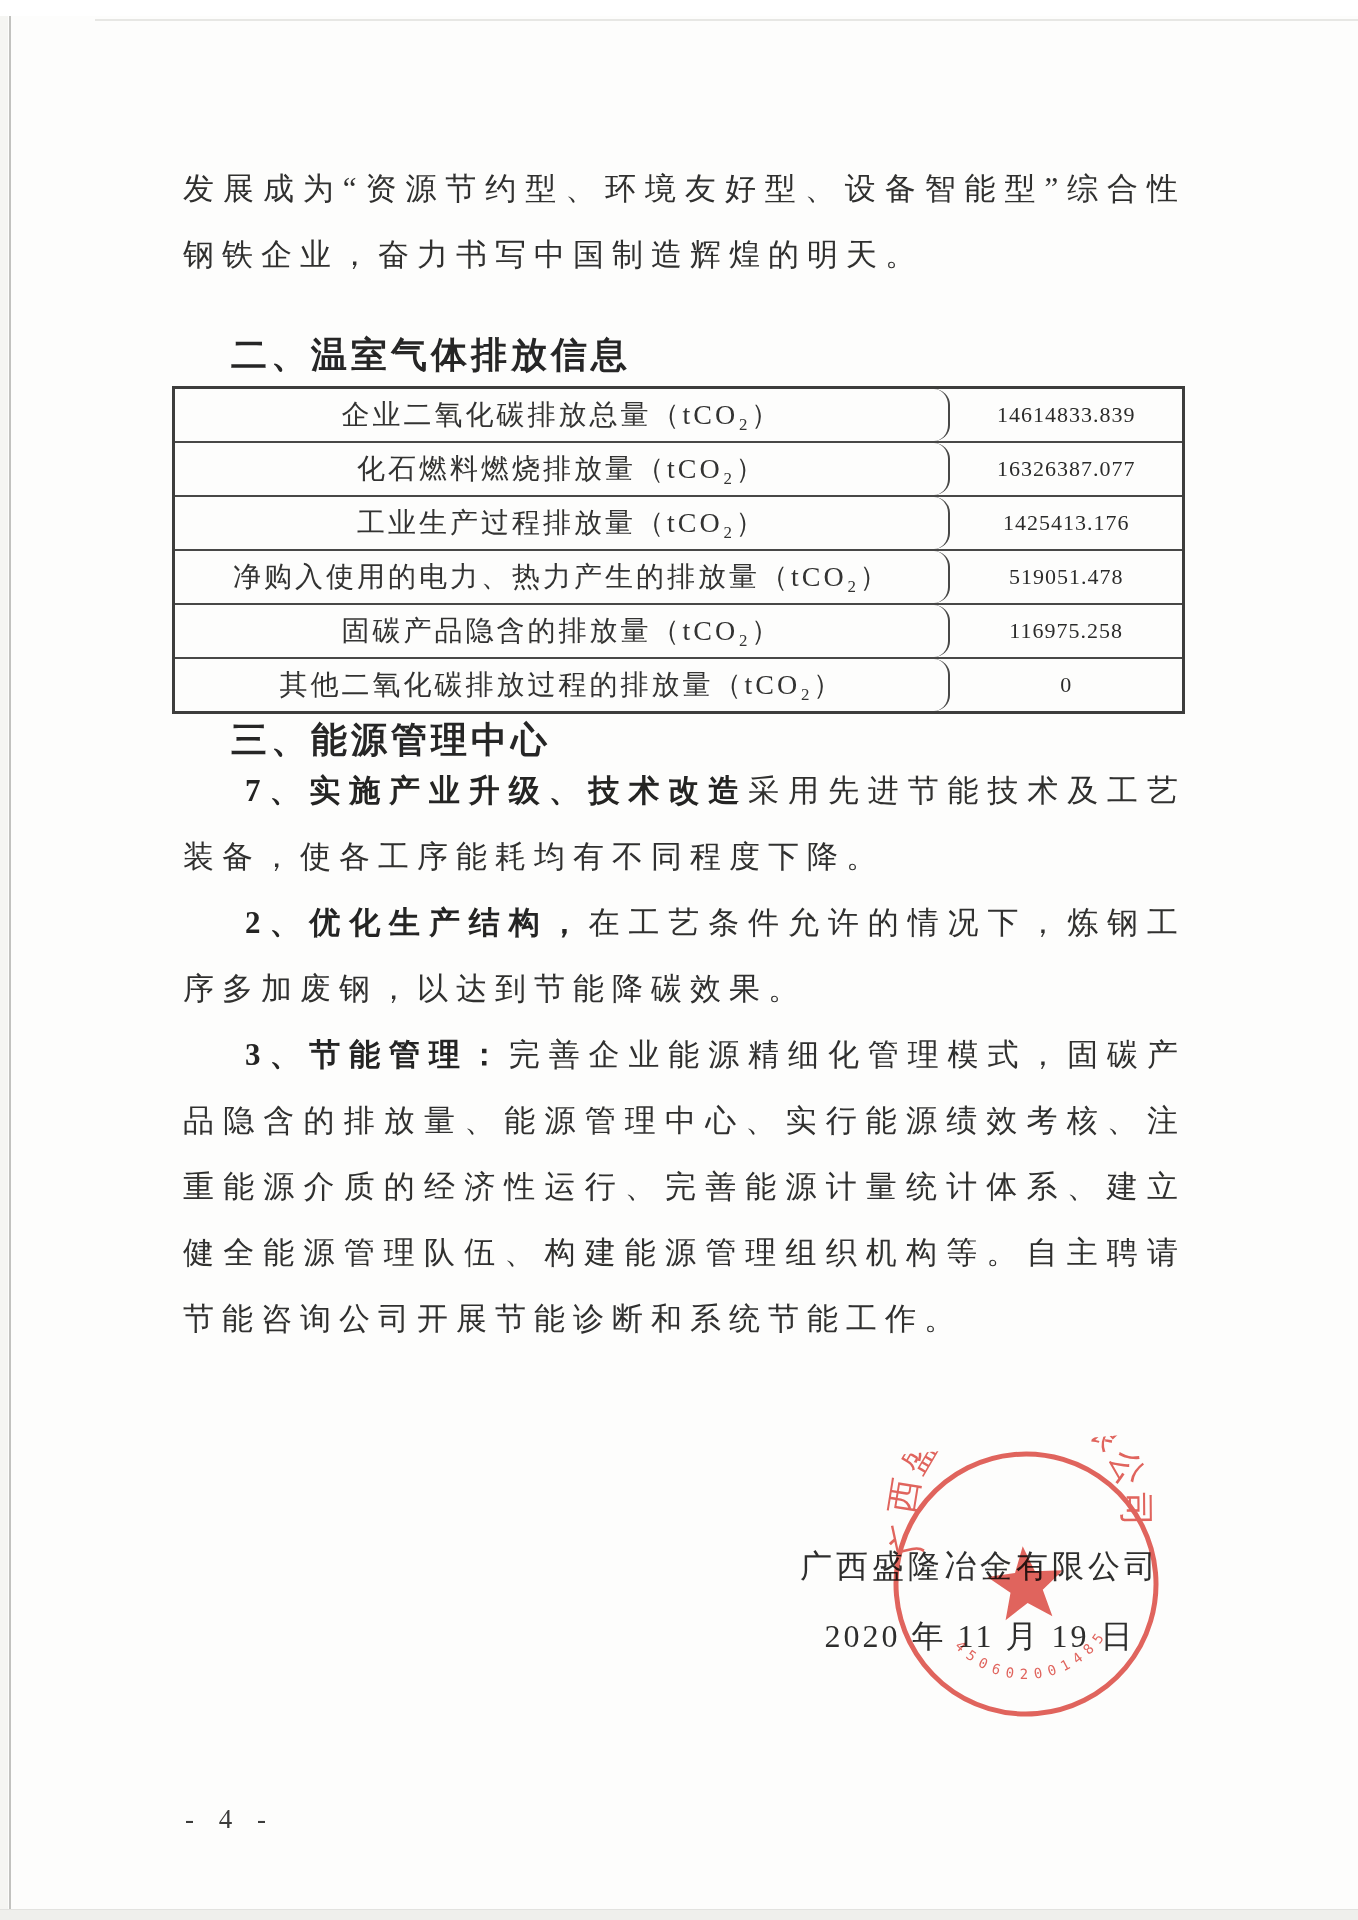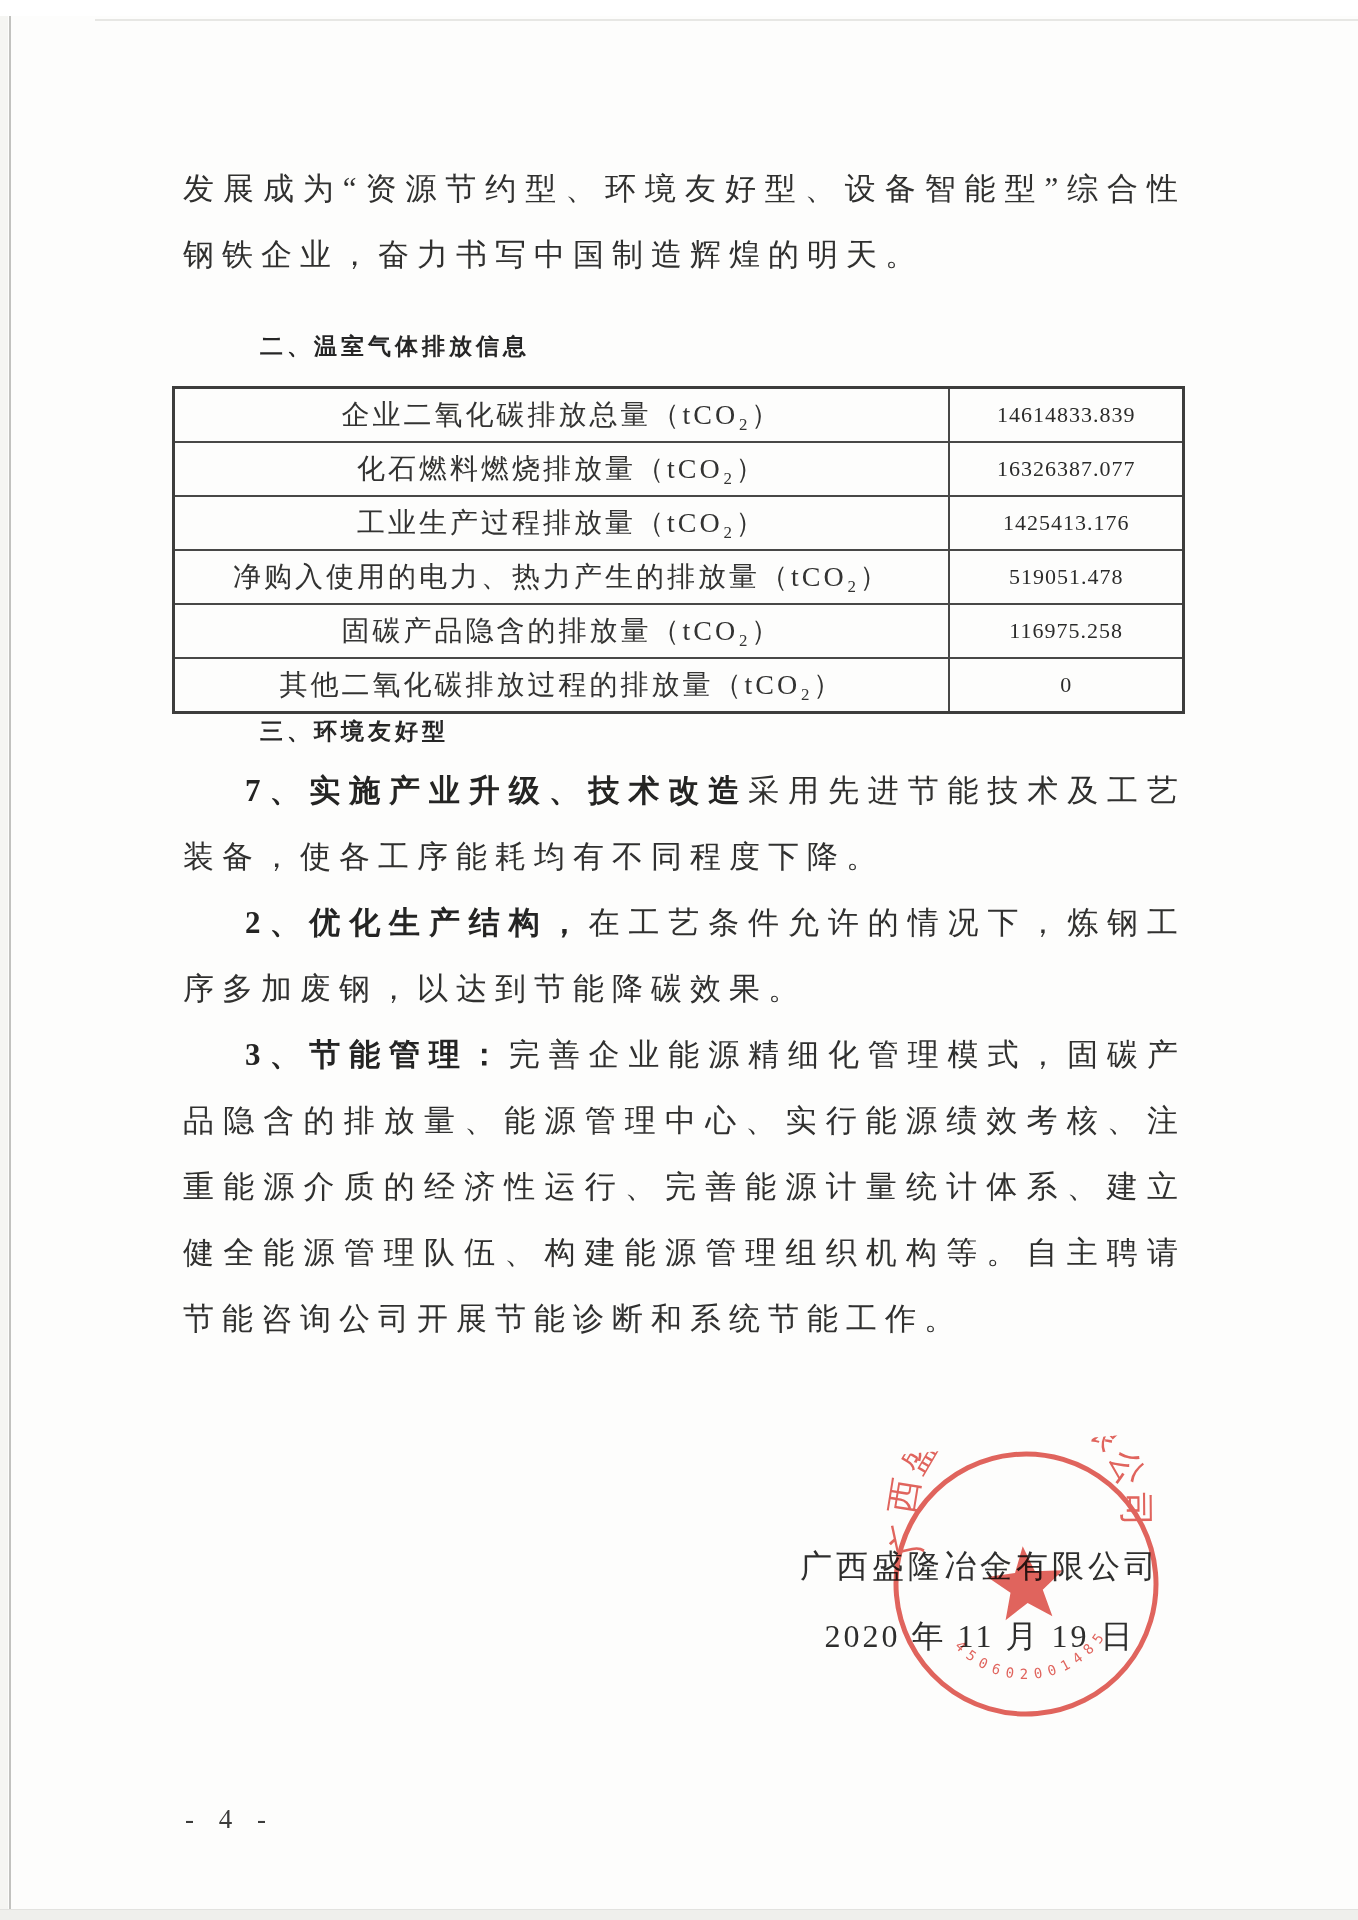--- a/index.html
+++ b/index.html
@@ -25,24 +25,24 @@
     font-size:31px;
     line-height:66px;
     letter-spacing:8px;
     text-align:justify;
     color:#30302f;
   }
   .intro{top:140px;}
 
   .heading{
     position:absolute;
-    left:198px;width:1003px;
+    left:169px;width:1003px;
     margin:0;
     font-family:Liberation Sans, sans-serif;
-    font-size:23px;
+    font-size:36px;
     font-weight:700;
     letter-spacing:4px;
     color:#262626;
     text-indent:62px;
   }
   .heading-2{top:315px;}
   .heading-3{top:700px;}
 
   .emissions-table{
     position:absolute;
@@ -51,21 +51,21 @@
     border:3px solid #3d3d3c;
     box-sizing:border-box;
     background:transparent;
   }
   .t-row{display:flex;height:52px;border-bottom:2px solid #484847;}
   .t-row:last-child{border-bottom:none;}
   .t-label{
     width:77%;box-sizing:border-box;
     border-right:2px solid #484847;
     display:flex;align-items:center;justify-content:center;
-    font-size:28px;letter-spacing:3px;color:#333332;
+    font-size:28px;letter-spacing:3px;color:#333332;border-radius:16px;
   }
   .t-value{
     width:23%;
     display:flex;align-items:center;justify-content:center;
     font-size:22px;letter-spacing:1px;color:#2b2b2a;
     font-family:"Liberation Serif","DejaVu Serif",serif;
   }
 
   .measures{position:absolute;left:183px;top:742px;width:1003px;}
   .measures p{
@@ -141,21 +141,21 @@
       <div class="t-row">
         <div class="t-label">固碳产品隐含的排放量（tCO₂）</div>
         <div class="t-value">116975.258</div>
       </div>
       <div class="t-row">
         <div class="t-label">其他二氧化碳排放过程的排放量（tCO₂）</div>
         <div class="t-value">0</div>
       </div>
     </div>
 
-  <h2 class="heading heading-3">三、环境友好型</h2>
+  <h2 class="heading heading-3">三、能源管理中心</h2>
 
   <div class="measures">
     <p><span class="seg seg-bold">7、实施产业升级、技术改造</span><span class="seg">采用先进节能技术及工艺装备，使各工序能耗均有不同程度下降。</span></p>
     <p><span class="seg seg-bold">2、优化生产结构，</span><span class="seg">在工艺条件允许的情况下，炼钢工序多加废钢，以达到节能降碳效果。</span></p>
     <p><span class="seg seg-bold">3、节能管理：</span><span class="seg">完善企业能源精细化管理模式，固碳产品隐含的排放量、能源管理中心、实行能源绩效考核、注重能源介质的经济性运行、完善能源计量统计体系、建立健全能源管理队伍、构建能源管理组织机构等。自主聘请节能咨询公司开展节能诊断和系统节能工作。</span></p>
   </div>
 
   <div class="signature">
     <div class="company">广西盛隆冶金有限公司</div>
     <div class="date">2020 年 11 月 19 日</div>

